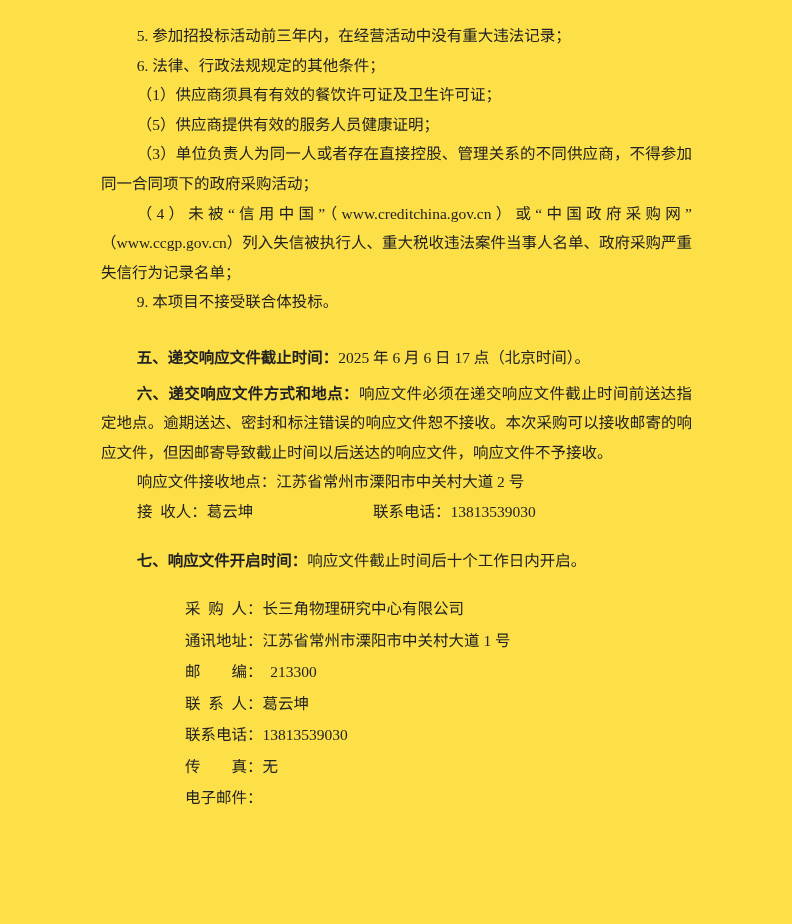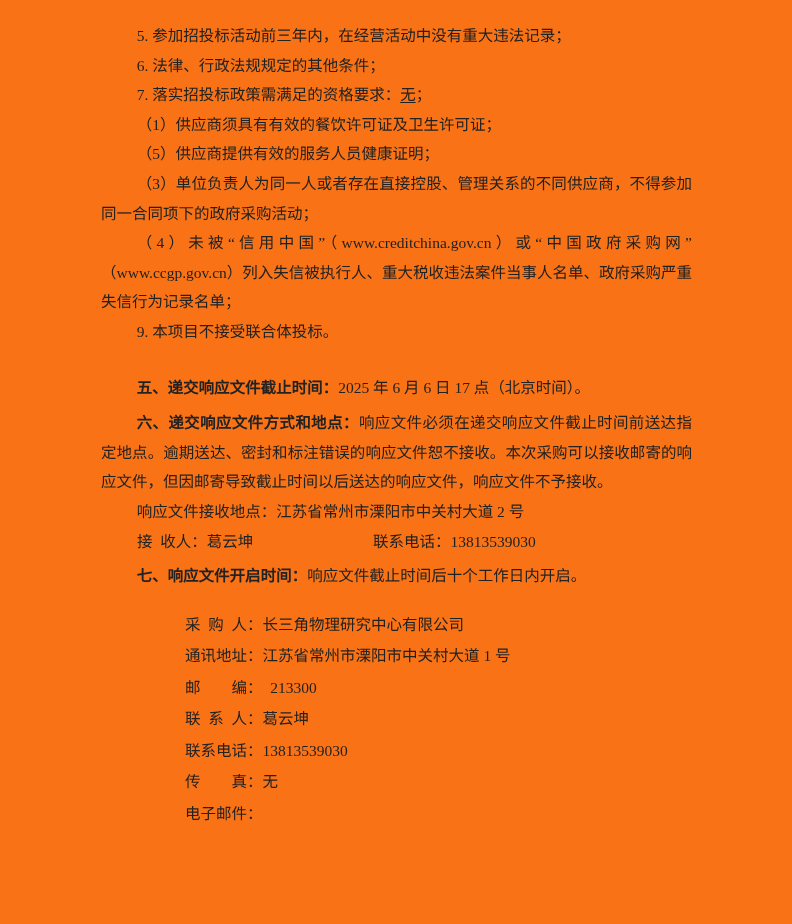--- a/index.html
+++ b/index.html
@@ -13,33 +13,33 @@
     overflow: hidden;
   }
   .page {
     box-sizing: border-box;
     width: 792px;
     height: 924px;
     padding: 21px 100px 0 101px;
     font-family: "Liberation Serif", "DejaVu Serif", serif;
     font-size: 15.5px;
     color: #222222;
-    background: #f97316;
+    background: #fde047;
   }
   p {
     margin: 0;
     line-height: 29.6px;
     text-align: justify;
   }
   .indent { text-indent: 2.3em; }
   .bold { font-weight: bold; }
   .underline { text-decoration: underline; text-underline-offset: 2px; }
   .sec-five  { margin-top: 26px; }
   .sec-six   { margin-top: 6px; }
-  .sec-seven { margin-top: 5px; }
+  .sec-seven { margin-top: 19px; }
   .receiver-line {
     text-indent: 0;
     padding-left: 36px;
   }
   .receiver-name {
     display: inline-block;
     width: 236px;
   }
   .contact-block { margin-top: 18px; }
   .contact-block p {
@@ -49,21 +49,20 @@
     text-align: left;
   }
 </style>
 </head>
 <body>
 
 <div class="page">
 
   <p class="indent">5. 参加招投标活动前三年内，在经营活动中没有重大违法记录；</p>
   <p class="indent">6. 法律、行政法规规定的其他条件；</p>
-  <p class="indent"><span>7. 落实招投标政策需满足的资格要求：</span><span class="underline">无</span><span>；</span></p>
   <p class="indent">（1）供应商须具有有效的餐饮许可证及卫生许可证；</p>
   <p class="indent">（5）供应商提供有效的服务人员健康证明；</p>
   <p class="indent">（3）单位负责人为同一人或者存在直接控股、管理关系的不同供应商，不得参加同一合同项下的政府采购活动；</p>
   <p class="indent">（4）未被“信用中国”（www.creditchina.gov.cn）或“中国政府采购网”（www.ccgp.gov.cn）列入失信被执行人、重大税收违法案件当事人名单、政府采购严重失信行为记录名单；</p>
   <p class="indent">9. 本项目不接受联合体投标。</p>
 
   <p class="indent sec-five"><span class="bold">五、递交响应文件截止时间：</span><span>2025 年 6 月 6 日 17 点（北京时间）。</span></p>
 
   <p class="indent sec-six"><span class="bold">六、递交响应文件方式和地点：</span><span>响应文件必须在递交响应文件截止时间前送达指定地点。逾期送达、密封和标注错误的响应文件恕不接收。本次采购可以接收邮寄的响应文件，但因邮寄导致截止时间以后送达的响应文件，响应文件不予接收。</span></p>
 

